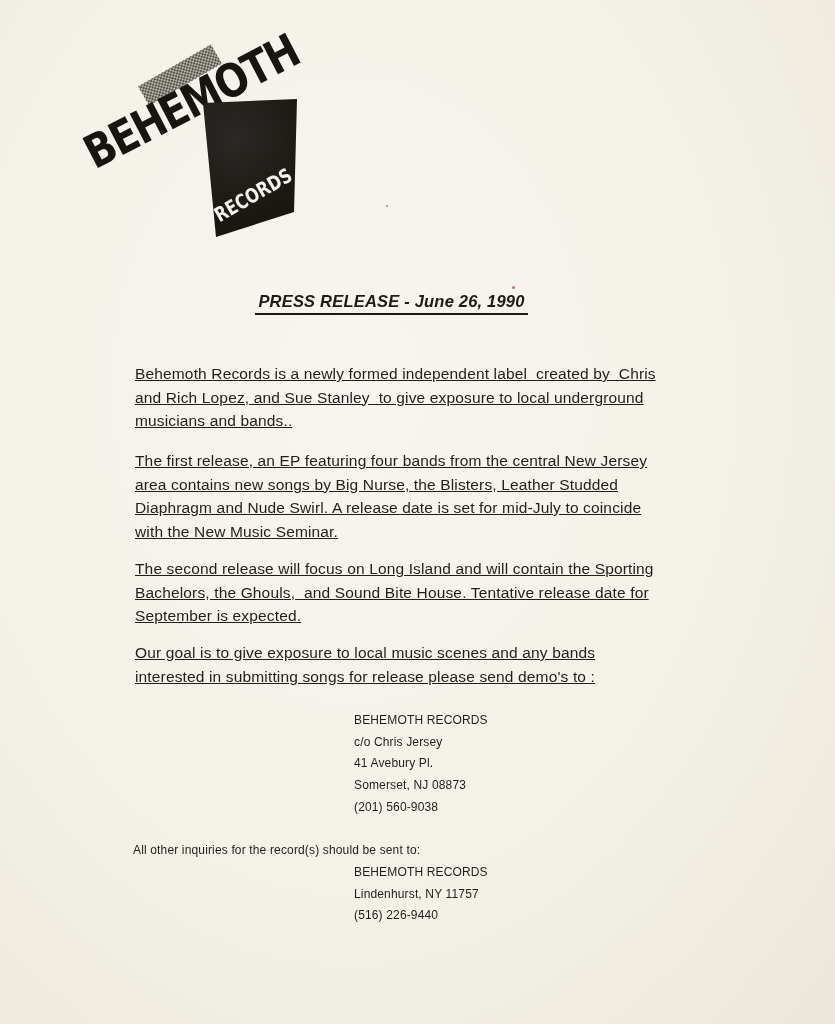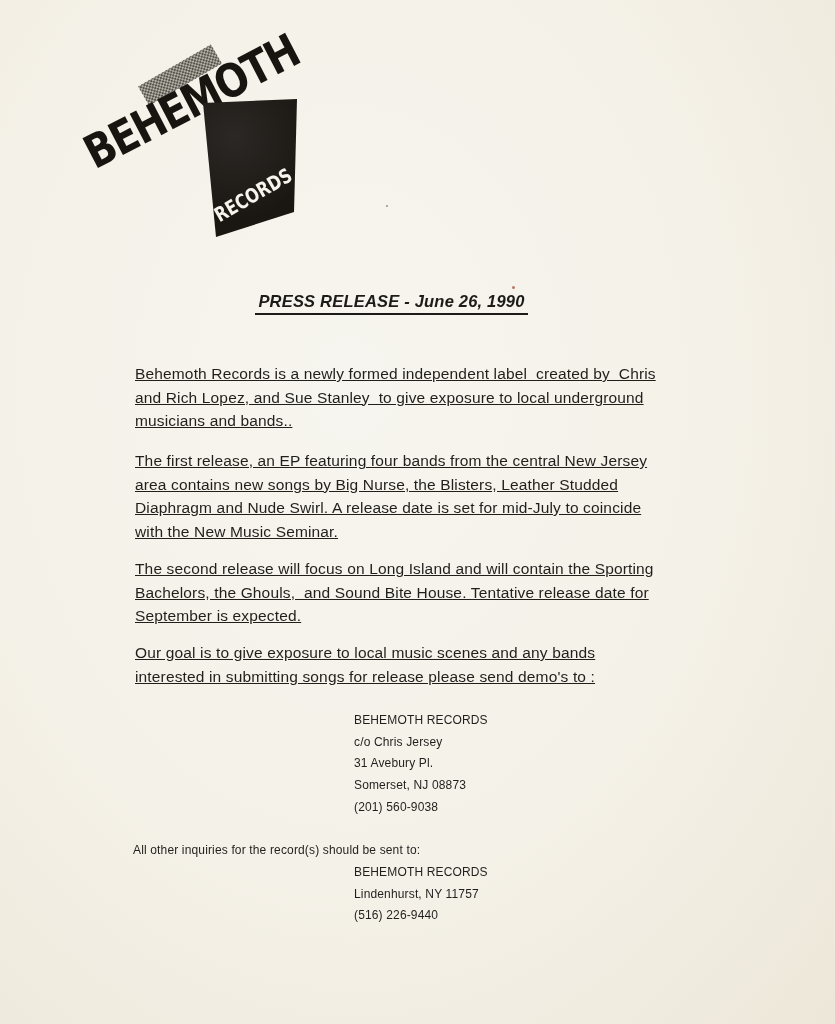--- a/index.html
+++ b/index.html
@@ -168,21 +168,21 @@
   <div class="body-par p2">The first release, an EP featuring four bands from the central New Jersey
 area contains new songs by Big Nurse, the Blisters, Leather Studded
 Diaphragm and Nude Swirl. A release date is set for mid-July to coincide
 with the New Music Seminar.</div>
   <div class="body-par p4">Our goal is to give exposure to local music scenes and any bands
 interested in submitting songs for release please send demo's to :</div>
 
   <div class="addr addr1">
     <div>BEHEMOTH RECORDS</div>
     <div>c/o Chris Jersey</div>
-    <div>31 Avebury Pl.</div>
+    <div>41 Avebury Pl.</div>
     <div>Somerset, NJ 08873</div>
     <div>(201) 560-9038</div>
   </div>
 
   <div class="inquiries-line">All other inquiries for the record(s) should be sent to:</div>
 
   <div class="addr addr2">
     <div>BEHEMOTH RECORDS</div>
     <div>Lindenhurst, NY 11757</div>
     <div>(516) 226-9440</div>

